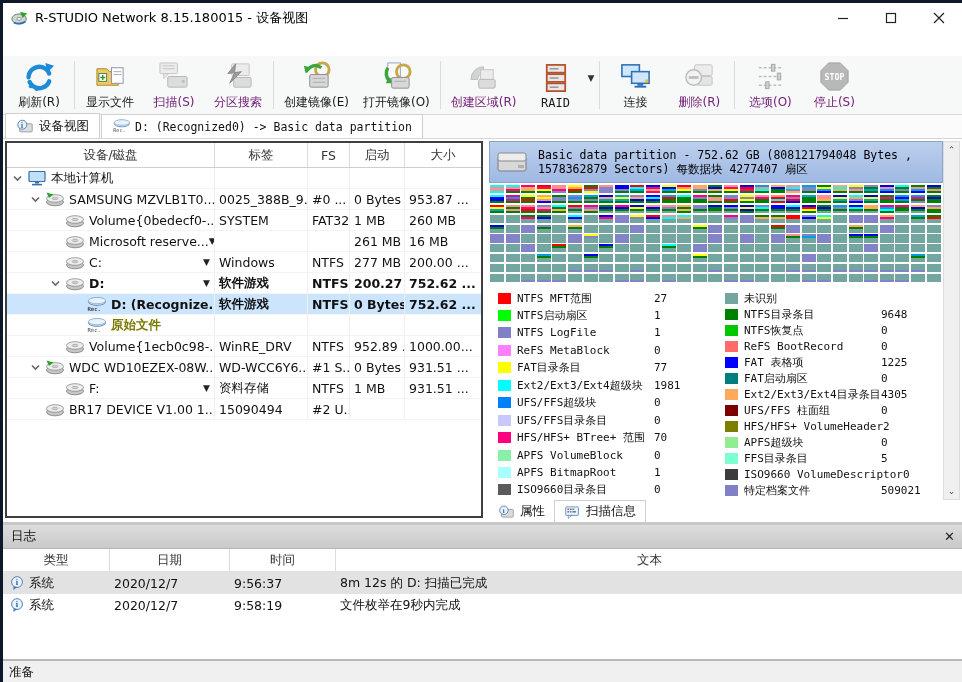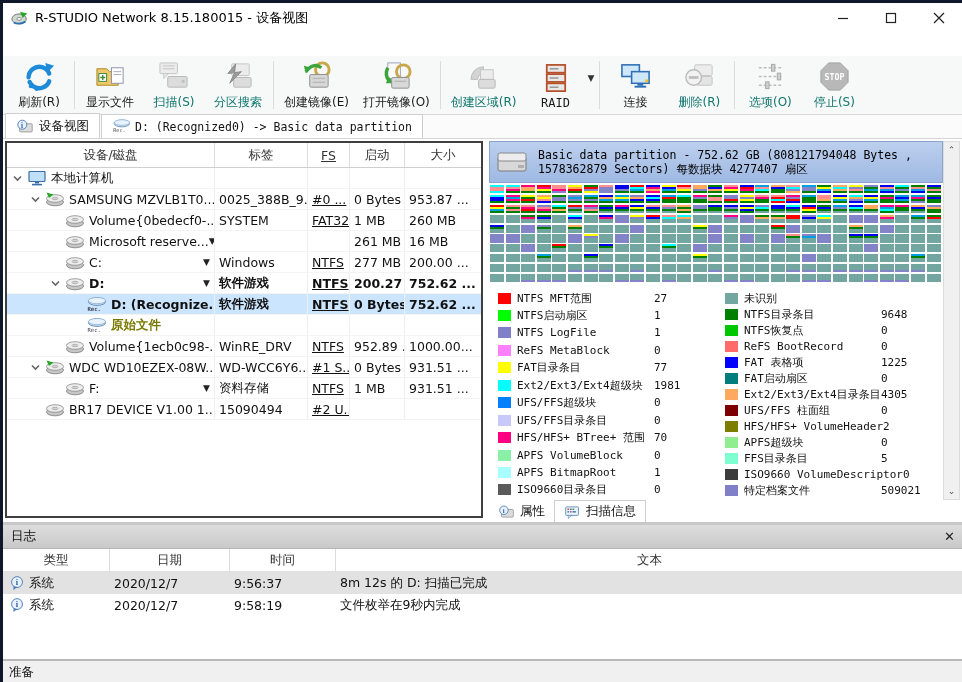--- a/index.html
+++ b/index.html
@@ -12,42 +12,42 @@
   .winbtns{position:absolute;right:0;top:0;height:30px;display:flex;}
   .winbtn{width:48px;height:30px;display:flex;align-items:center;justify-content:center;color:#222;font-size:13px;}
   
   .menubar{position:absolute;left:0;top:30px;width:100%;height:23px;background:#fff;display:flex;align-items:center;border-bottom:1px solid #e8e8e8;}
   .menuitem{padding:2px 11px;font-size:13px;color:#000;}
   
   .toolbar{position:absolute;left:0;top:53px;width:100%;height:59px;background:#f7f8f8;border-bottom:1px solid #d9d9d9;display:flex;align-items:stretch;padding-left:4px;box-sizing:border-box;}
   .tbtn{display:flex;flex-direction:column;align-items:center;justify-content:flex-start;padding:4px 7px 2px 7px;min-width:50px;}
   .tbtn svg{width:33px;height:33px;}
   .tlabel{font-size:12px;margin-top:1px;white-space:nowrap;color:#1a1a1a;}
-  .tbtn.disabled .tlabel{color:#0f766e;}
+  .tbtn.disabled .tlabel{color:#701a75;}
   .tsep{width:1px;background:#dcdcdc;margin:5px 3px;}
   .raidwrap{display:flex;align-items:center;}
   .dropArrow{font-size:9px;color:#333;margin:0 2px 14px 0;}
   
   .tabbar{position:absolute;left:0;top:112px;width:100%;height:24px;background:#fbfbfb;border-bottom:1px solid #d5d5d5;display:flex;align-items:flex-end;padding-left:2px;box-sizing:border-box;}
   .vtab{display:flex;align-items:center;gap:5px;height:23px;padding:0 10px;border:1px solid #cfcfcf;border-bottom:none;background:#fff;font-size:12.5px;white-space:nowrap;}
   .vtab.active{font-weight:normal;background:#fff;height:24px;}
   .vtab + .vtab{margin-left:1px;}
   .vtab .ticon{width:18px;height:15px;}
   
   .main{position:absolute;left:0;top:136px;width:100%;height:383px;background:#fff;}
   
   .tree{position:absolute;left:2px;top:2px;width:478px;height:377px;border:2px solid #3f3f3f;box-sizing:border-box;background:#fff;overflow:hidden;}
   .thead{display:flex;height:24px;border-bottom:1px solid #cfcfcf;background:#fff;position:relative;}
   .thead .hc{display:flex;align-items:center;justify-content:center;font-size:12.5px;color:#333;border-right:1px solid #dcdcdc;box-sizing:border-box;position:relative;}
   .sortmark{position:absolute;top:-3px;left:50%;transform:translateX(-50%);font-size:9px;color:#888;}
   .trow{display:flex;height:20px;align-items:center;border-bottom:1px solid #f4f4f4;}
   .trow.selected{background:#cce5ff;}
   .trow.bold{font-weight:bold;}
   .tc{height:100%;display:flex;align-items:center;box-sizing:border-box;border-right:1px solid #efefef;padding-left:4px;font-size:12.5px;white-space:nowrap;overflow:hidden;}
-  .c-name{width:208px;}.c-label{width:93px;}.c-fs{width:42px;text-decoration:underline;}.c-boot{width:55px;}.c-size{flex:1;border-right:none;}
+  .c-name{width:208px;}.c-label{width:93px;}.c-fs{width:42px;}.c-boot{width:55px;}.c-size{flex:1;border-right:none;}
   .chev{width:13px;height:13px;flex:none;margin-right:3px;}
   .ti{width:20px;height:15px;flex:none;margin-right:4px;}
   .drop{margin-left:auto;margin-right:4px;font-size:9px;color:#222;}
   .olive{color:#7a7a00;font-weight:bold;}
   
   .rpanel{position:absolute;left:486px;top:2px;width:472px;height:381px;background:#fff;}
   .rheader{position:absolute;left:0;top:0;width:454px;height:42px;background:linear-gradient(#bccfed,#9fb9e3);border:1px solid #8aa4cc;box-sizing:border-box;display:flex;align-items:center;}
   .rheader svg{width:34px;height:26px;margin:0 8px 0 6px;flex:none;}
   .rheadtext{font-family:"DejaVu Sans Mono","Liberation Mono",monospace;font-size:11.5px;line-height:14px;color:#000;}
   .scangrid{position:absolute;left:1px;top:44px;width:452px;height:99px;display:grid;grid-template-columns:repeat(29,14px);grid-auto-rows:8.2px;column-gap:1.6px;row-gap:1.7px;background:#fff;overflow:hidden;}

